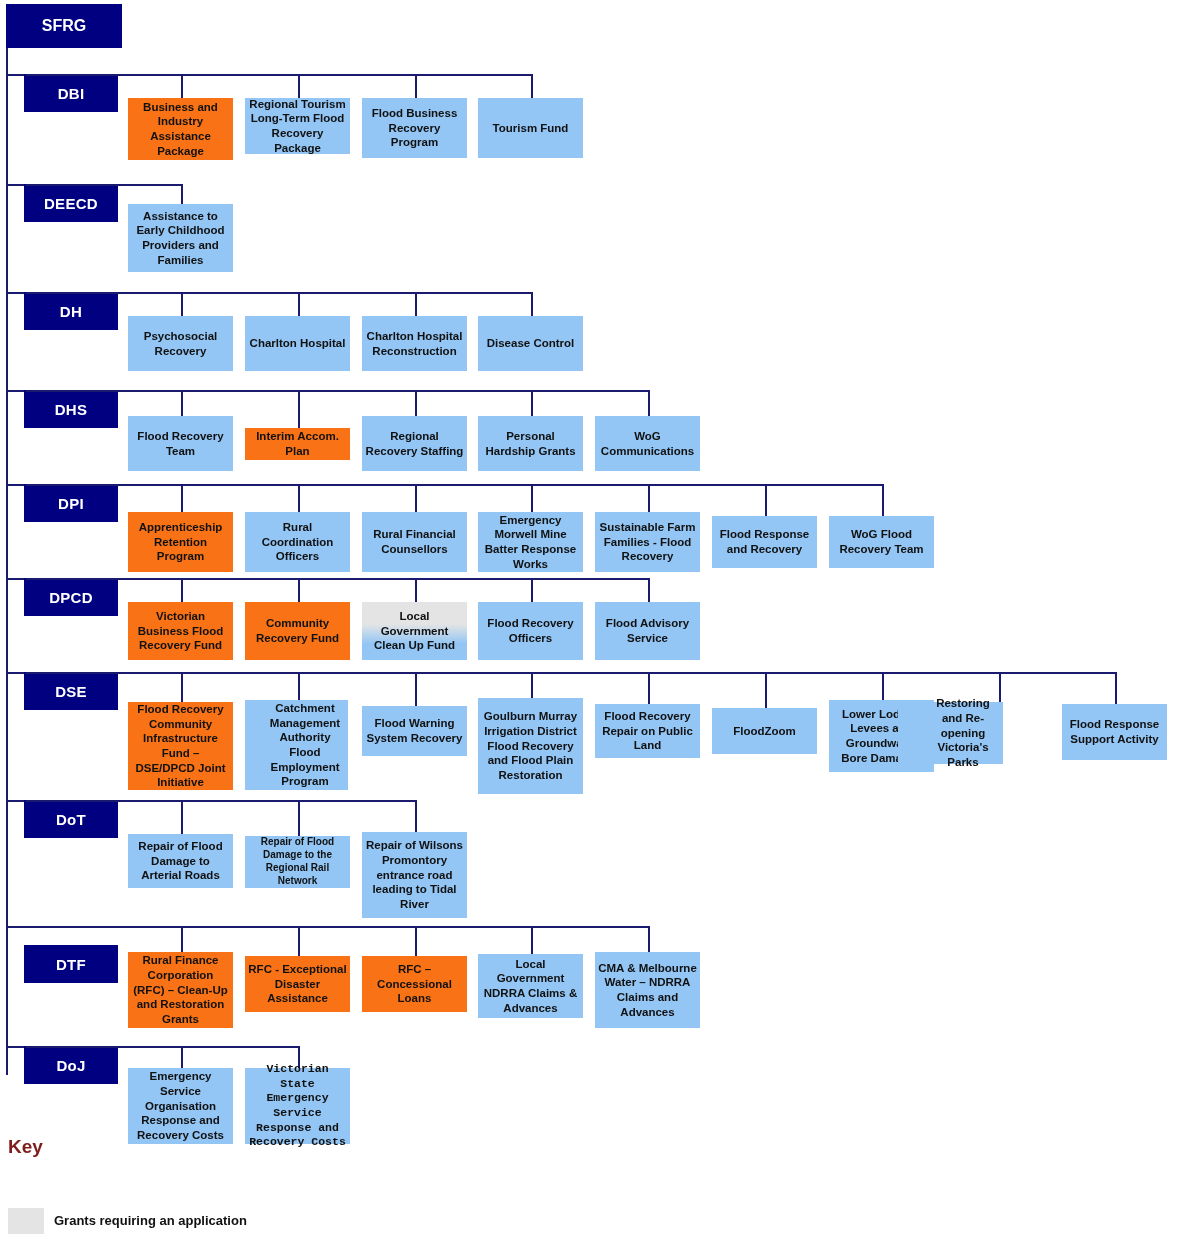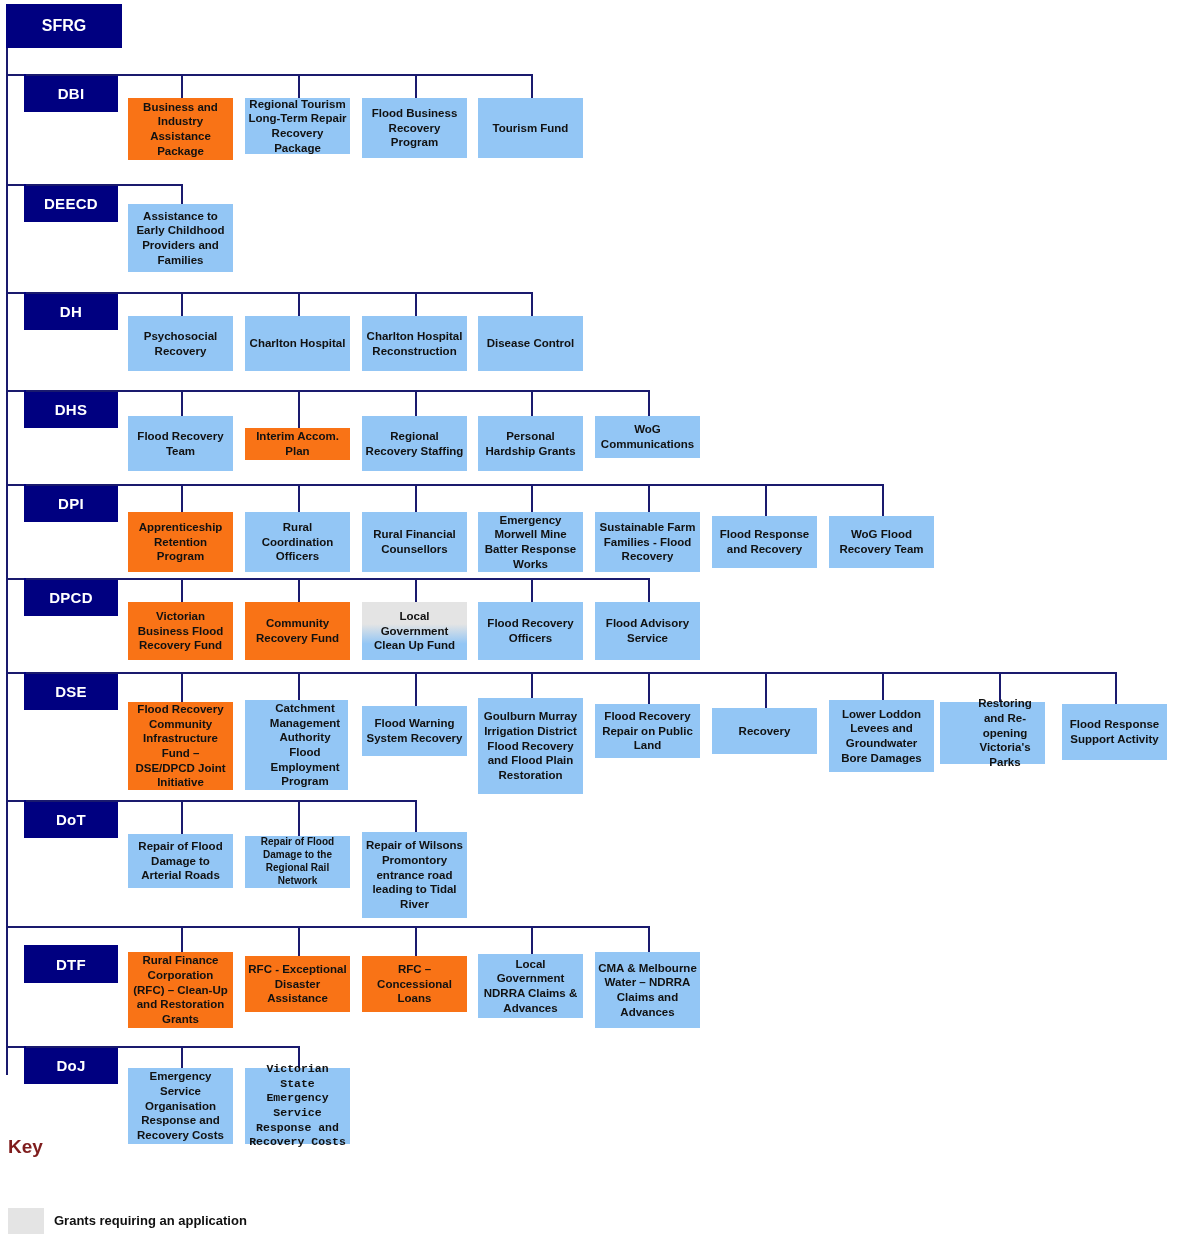--- a/index.html
+++ b/index.html
@@ -120,21 +120,21 @@
       <div class="dept-box" style="left:24px; top:74px; width:94px; height:38px;">
         <span>DBI</span>
       </div>
       <div class="hline" style="left:26px; top:74px; width:506.9px;"></div>
       <div class="vline" style="left:181px; top:74px; height:24px;"></div>
       <div class="prog-box grey" style="left:128px; top:98px; width:105px; height:62px;">
         <span>Business and Industry Assistance Package</span>
       </div>
       <div class="vline" style="left:298px; top:74px; height:24px;"></div>
       <div class="prog-box blue" style="left:245px; top:98px; width:105px; height:56px;">
-        <span>Regional Tourism Long-Term Repair Recovery Package</span>
+        <span>Regional Tourism Long-Term Flood Recovery Package</span>
       </div>
       <div class="vline" style="left:415px; top:74px; height:24px;"></div>
       <div class="prog-box blue" style="left:362px; top:98px; width:105px; height:60px;">
         <span>Flood Business Recovery Program</span>
       </div>
       <div class="vline" style="left:531px; top:74px; height:24px;"></div>
       <div class="prog-box blue" style="left:478px; top:98px; width:105px; height:60px;">
         <span>Tourism Fund</span>
       </div>
       <div class="hline" style="left:6px; top:184px; width:20px;"></div>
@@ -182,21 +182,21 @@
       </div>
       <div class="vline" style="left:415px; top:390px; height:26px;"></div>
       <div class="prog-box blue" style="left:362px; top:416px; width:105px; height:55px;">
         <span>Regional Recovery Staffing</span>
       </div>
       <div class="vline" style="left:531px; top:390px; height:26px;"></div>
       <div class="prog-box blue" style="left:478px; top:416px; width:105px; height:55px;">
         <span>Personal Hardship Grants</span>
       </div>
       <div class="vline" style="left:648px; top:390px; height:26px;"></div>
-      <div class="prog-box blue" style="left:595px; top:416px; width:105px; height:42px;">
+      <div class="prog-box blue" style="left:595px; top:416px; width:105px; height:55px;">
         <span>WoG Communications</span>
       </div>
       <div class="hline" style="left:6px; top:484px; width:20px;"></div>
       <div class="dept-box" style="left:24px; top:484px; width:94px; height:38px;">
         <span>DPI</span>
       </div>
       <div class="hline" style="left:26px; top:484px; width:857.3px;"></div>
       <div class="vline" style="left:181px; top:484px; height:28px;"></div>
       <div class="prog-box grey" style="left:128px; top:512px; width:105px; height:60px;">
         <span>Apprenticeship Retention Program</span>
@@ -270,28 +270,28 @@
       <div class="vline" style="left:531px; top:672px; height:26px;"></div>
       <div class="prog-box blue" style="left:478px; top:698px; width:105px; height:96px;">
         <span>Goulburn Murray Irrigation District Flood Recovery and Flood Plain Restoration</span>
       </div>
       <div class="vline" style="left:648px; top:672px; height:32px;"></div>
       <div class="prog-box blue" style="left:595px; top:704px; width:105px; height:54px;">
         <span>Flood Recovery Repair on Public Land</span>
       </div>
       <div class="vline" style="left:765px; top:672px; height:36px;"></div>
       <div class="prog-box blue" style="left:712px; top:708px; width:105px; height:46px;">
-        <span>Recovery</span>
+        <span>FloodZoom</span>
       </div>
       <div class="vline" style="left:882px; top:672px; height:28px;"></div>
       <div class="prog-box blue" style="left:829px; top:700px; width:105px; height:72px;">
         <span>Lower Loddon Levees and Groundwater Bore Damages</span>
       </div>
       <div class="vline" style="left:999px; top:672px; height:30px;"></div>
-      <div class="prog-box blue" style="left:940px; top:702px; width:105px; height:62px;padding-left:28px;">
+      <div class="prog-box blue" style="left:898px; top:702px; width:105px; height:62px;padding-left:28px;">
         <span>Restoring and Re-opening Victoria's Parks</span>
       </div>
       <div class="vline" style="left:1115px; top:672px; height:32px;"></div>
       <div class="prog-box blue" style="left:1062px; top:704px; width:105px; height:56px;">
         <span>Flood Response Support Activity</span>
       </div>
       <div class="hline" style="left:6px; top:800px; width:20px;"></div>
       <div class="dept-box" style="left:24px; top:800px; width:94px; height:38px;">
         <span>DoT</span>
       </div>

